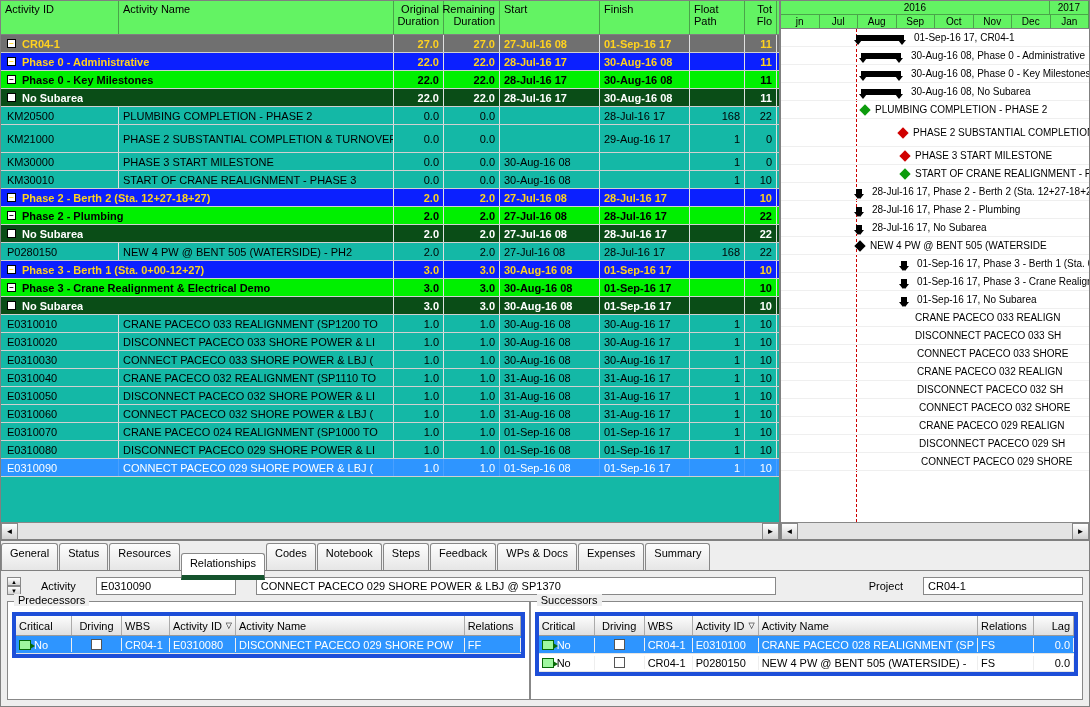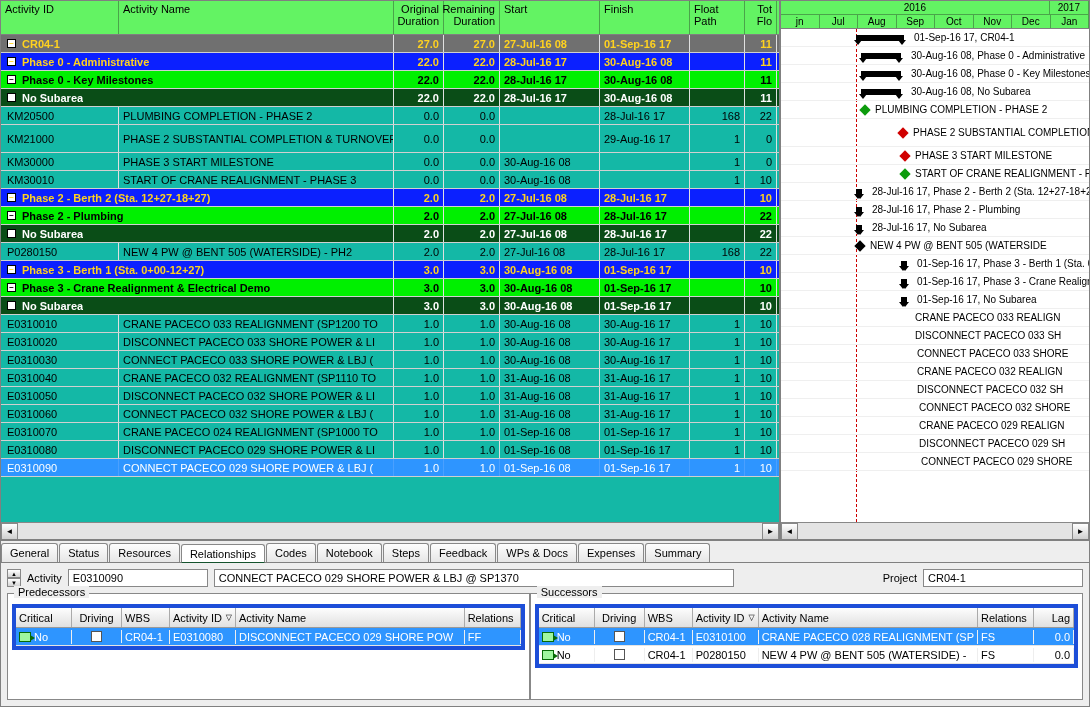--- a/index.html
+++ b/index.html
@@ -50,25 +50,25 @@
 .ganrow{height:18px;display:flex;align-items:center;position:relative;border-bottom:1px solid #efefef}
 .bar-sum{position:absolute;height:6px;background:#000}
 .bar-sum::before,.bar-sum::after{content:"";position:absolute;bottom:-4px;width:0;height:0;border-left:4px solid transparent;border-right:4px solid transparent;border-top:5px solid #000}
 .bar-sum::before{left:-2px}.bar-sum::after{right:-2px}
 .diamond{position:absolute;width:8px;height:8px;transform:rotate(45deg);background:#000}
 .label{position:absolute;left:0;white-space:nowrap;color:#000}
 .ganbody .vline{position:absolute;top:0;bottom:0;width:0;border-left:1px dashed #c00}
 
 
 .bottom{height:167px;border-top:2px solid #808080;background:#eee;display:flex;flex-direction:column}
-.tabs{display:flex;background:#eee;border-bottom:1px solid #808080;height:22px}
+.tabs{display:flex;background:#eee;border-bottom:1px solid #808080;height:30px}
 .tab{padding:3px 8px;border:1px solid #888;border-bottom:none;background:linear-gradient(#fdfdfd,#e6e6e6);margin-right:1px;margin-top:2px;cursor:pointer;border-radius:3px 3px 0 0;font-size:11px}
-.tab.act{background:#fff;border-bottom:1px solid #14532d;position:relative;top:1px}
+.tab.act{background:#fff;border-bottom:5px solid #14532d;position:relative;top:10px}
 .detail{flex:1;padding:6px;display:flex;flex-direction:column;gap:6px}
-.actline{display:flex;align-items:center;gap:6px}
+.actline{display:flex;align-items:center;gap:20px}
 .fld{border:1px solid #888;background:#fff;padding:2px 4px;height:18px;display:flex;align-items:center;font-size:11px}
 .lbl{font-size:11px}
 .stepper{display:flex;flex-direction:column}
 .stepper .b{width:14px;height:9px;border:1px solid #888;background:linear-gradient(#fff,#d4d4d4);display:flex;align-items:center;justify-content:center;font-size:6px;cursor:pointer}
 .rel{flex:1;display:flex;gap:0;min-height:0}
 .relpanel{flex:1;border:1px solid #888;background:#fff;display:flex;flex-direction:column;position:relative}
 .relhead{position:absolute;top:-8px;left:6px;background:#eee;padding:0 4px;font-size:11px}
 .relwrap{padding:10px 4px 4px 4px;display:flex;flex-direction:column;min-height:0}
 .relgrid{border:4px solid #1d4ed8;background:#fff;display:flex;flex-direction:column;min-height:0}
 .relhdr{display:flex;background:linear-gradient(#fdfdfd,#e0e0e0);border-bottom:1px solid #999;height:20px}

